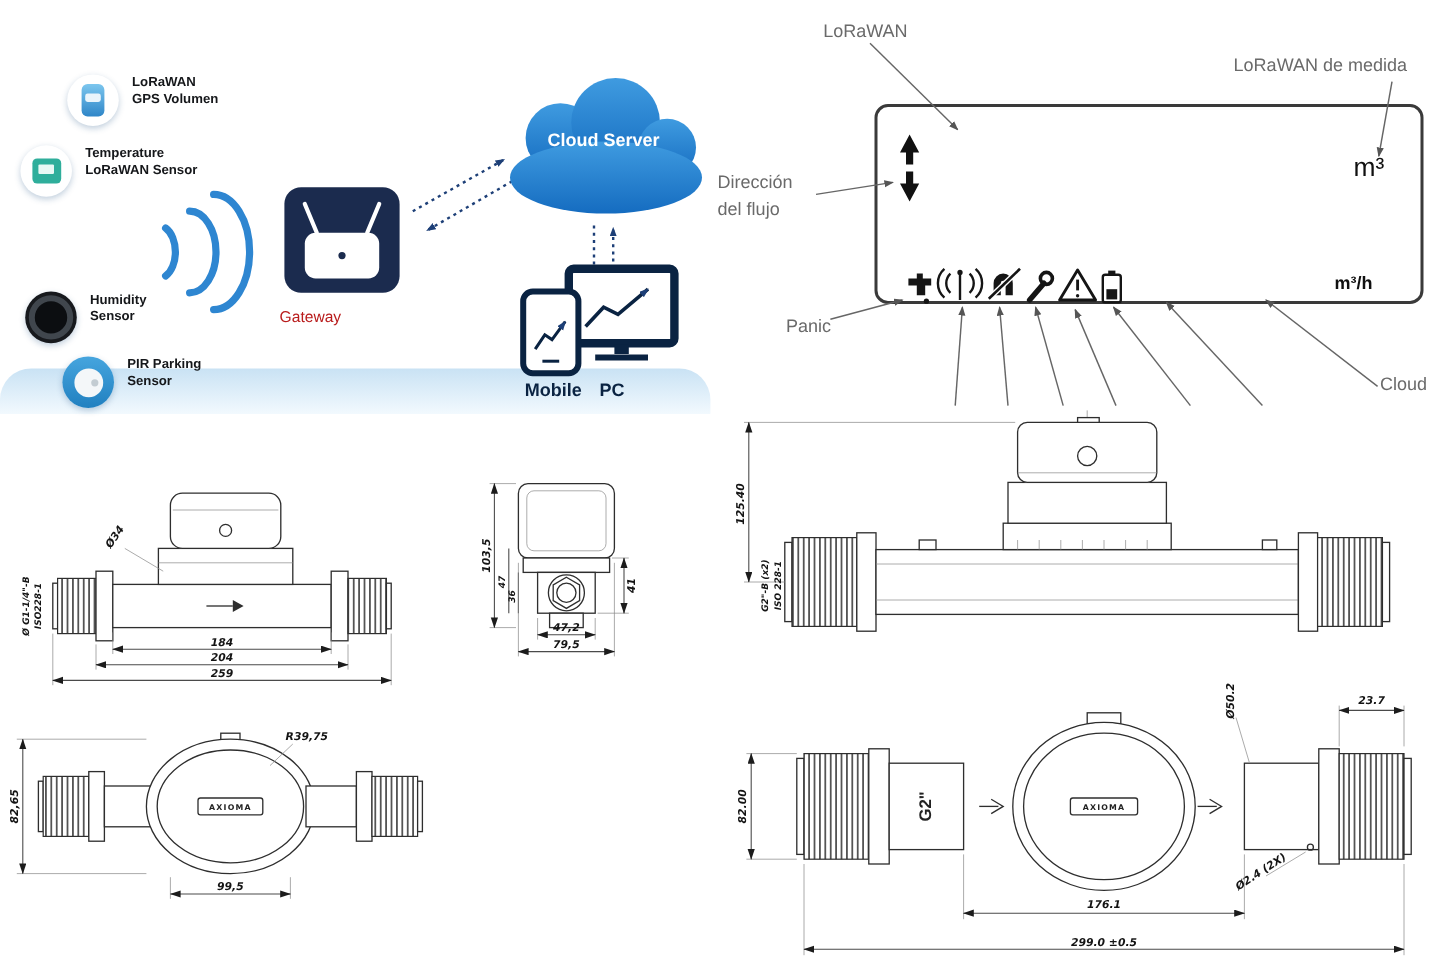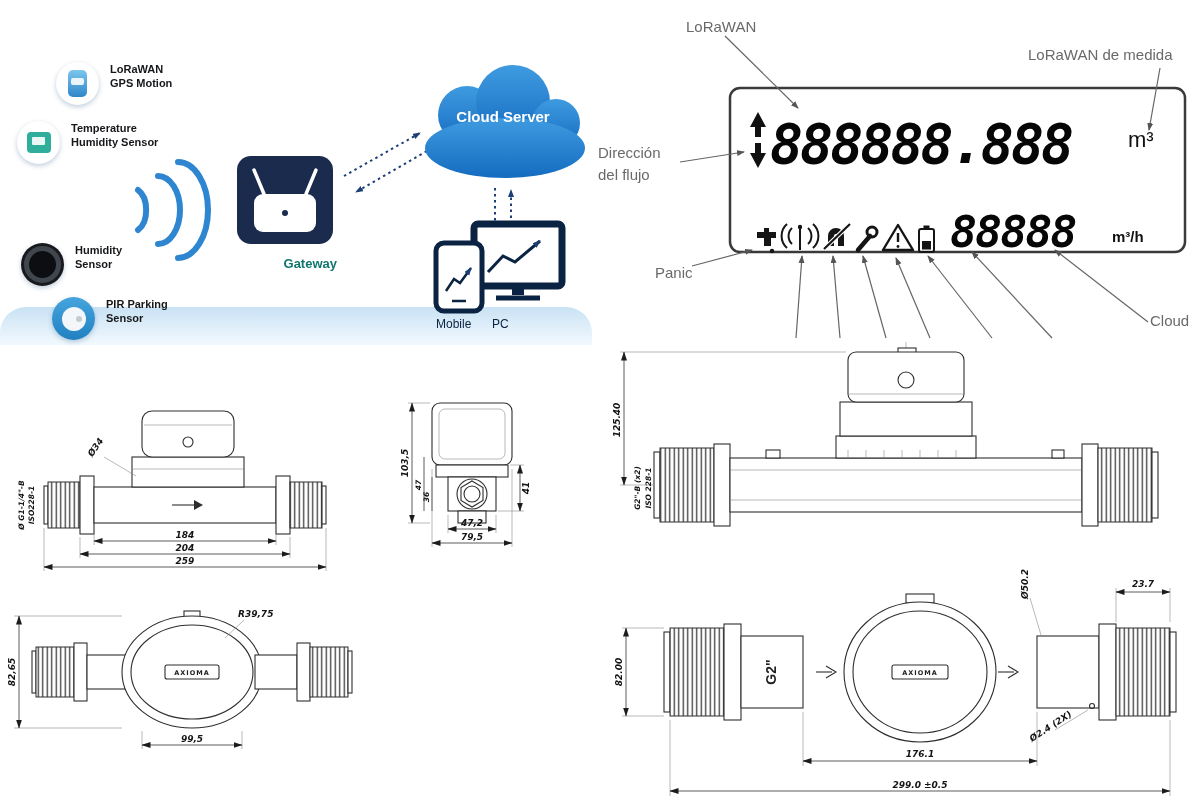--- a/index.html
+++ b/index.html
@@ -20,22 +20,22 @@
   .gps::after{content:"";position:absolute;left:3px;top:8px;width:13px;height:7px;background:#eaf4fb;border-radius:2px}
   .th{width:24px;height:21px;border-radius:4px;background:#2fae9b;position:relative}
   .th::after{content:"";position:absolute;left:5px;top:5px;width:13px;height:8px;background:#e8f8f4;border-radius:1px}
   .panic{width:20px;height:29px;border-radius:9px;background:linear-gradient(180deg,#f0695d,#d63b2f);position:relative}
   .panic::after{content:"";position:absolute;left:6px;top:6px;width:8px;height:8px;border-radius:50%;background:#fff}
   .sc.dark{background:#17191d}
   .park{width:27px;height:27px;border-radius:50%;background:#0c0e11;border:5px solid #40464d;box-sizing:content-box}
   .sc.blue{background:linear-gradient(180deg,#46a5de,#2180c0)}
   .pir{width:24px;height:24px;border-radius:50%;background:#f4f7f9;position:relative}
   .pir::after{content:"";position:absolute;right:4px;top:9px;width:6px;height:6px;border-radius:50%;background:#c3ccd2}
-  .gwlabel{left:233px;top:256px;width:104px;text-align:right;font-size:13px;font-weight:bold;color:#0f766e}
-  .devlabel{font-size:12px;font-weight:normal;color:#0a2342;text-align:left}
+  .gwlabel{left:233px;top:256px;width:104px;text-align:left;font-size:13px;font-weight:normal;color:#b91c1c}
+  .devlabel{font-size:15px;font-weight:bold;color:#0a2342;text-align:center}
 
   
   .glabel{font-size:15px;color:#6a6a6a}
   .vol{left:770px;top:112px;font:italic bold 55px "DejaVu Sans Mono",monospace;letter-spacing:-3px;color:#060606}
   .flow{left:950px;top:205px;font:italic bold 45px "DejaVu Sans Mono",monospace;letter-spacing:-2px;color:#060606}
   .unitv{left:1128px;top:127px;font-size:22px;font-weight:normal;color:#101010}
   .unitf{left:1112px;top:228px;font-size:15px;font-weight:bold;color:#101010}
 
   
   svg .ln{stroke:#2e2e2e;stroke-width:1.1;fill:none}
@@ -109,30 +109,30 @@
       <line x1="452" y1="301" x2="466" y2="301" stroke="#0a2342" stroke-width="2.5"></line>
     </g>
   </svg>
 
   <div class="sensor" style="left:56px;top:62px">
     <div class="sc">
         <div class="gps"></div>
       </div>
     <div class="slabel">
       <div>LoRaWAN</div>
-      <div>GPS Motion</div>
+      <div>GPS Volumen</div>
     </div>
   </div>
   <div class="sensor" style="left:17px;top:121px">
     <div class="sc">
         <div class="th"></div>
       </div>
     <div class="slabel">
       <div>Temperature</div>
-      <div>Humidity Sensor</div>
+      <div>LoRaWAN Sensor</div>
     </div>
   </div>
   <div class="sensor" style="left:21px;top:243px">
     <div class="sc dark">
         <div class="park"></div>
       </div>
     <div class="slabel">
       <div>Humidity</div>
       <div>Sensor</div>
     </div>
@@ -214,23 +214,21 @@
 
   <div class="abs glabel" style="left:686px;top:18px">LoRaWAN</div>
   <div class="abs glabel" style="left:1028px;top:46px">LoRaWAN de medida</div>
   <div class="abs glabel" style="left:598px;top:142px;line-height:1.45">
     <div>Dirección</div>
     <div>del flujo</div>
   </div>
   <div class="abs glabel" style="left:655px;top:264px">Panic</div>
   <div class="abs glabel" style="left:1150px;top:312px;white-space:nowrap">Cloud</div>
 
-  <div class="abs vol">888888.888</div>
   <div class="abs unitv">m³</div>
-  <div class="abs flow">88888</div>
   <div class="abs unitf">m³/h</div>
 
   <svg class="abs" style="left:0;top:345px" width="600" height="455" viewBox="0 0 600 455">
     <defs>
       <pattern id="thr1" width="4.5" height="8" patternUnits="userSpaceOnUse">
         <rect width="4.5" height="8" fill="#fff"></rect>
           <rect x="1.6" width="1.3" height="8" fill="#3a3a3a"></rect>
       </pattern>
       <marker id="mD1" markerWidth="9" markerHeight="8" refX="8.5" refY="3" orient="auto-start-reverse" markerUnits="userSpaceOnUse">
         <path d="M0,0L9,3L0,6z" fill="#1c1c1c"></path>

